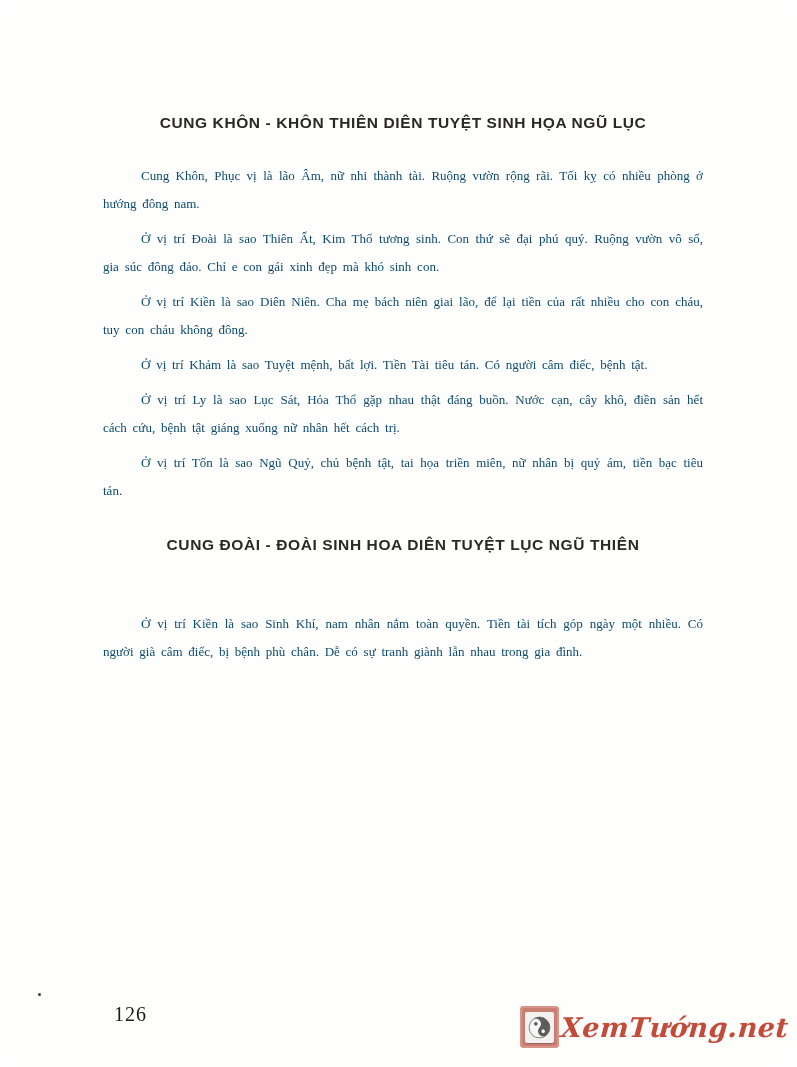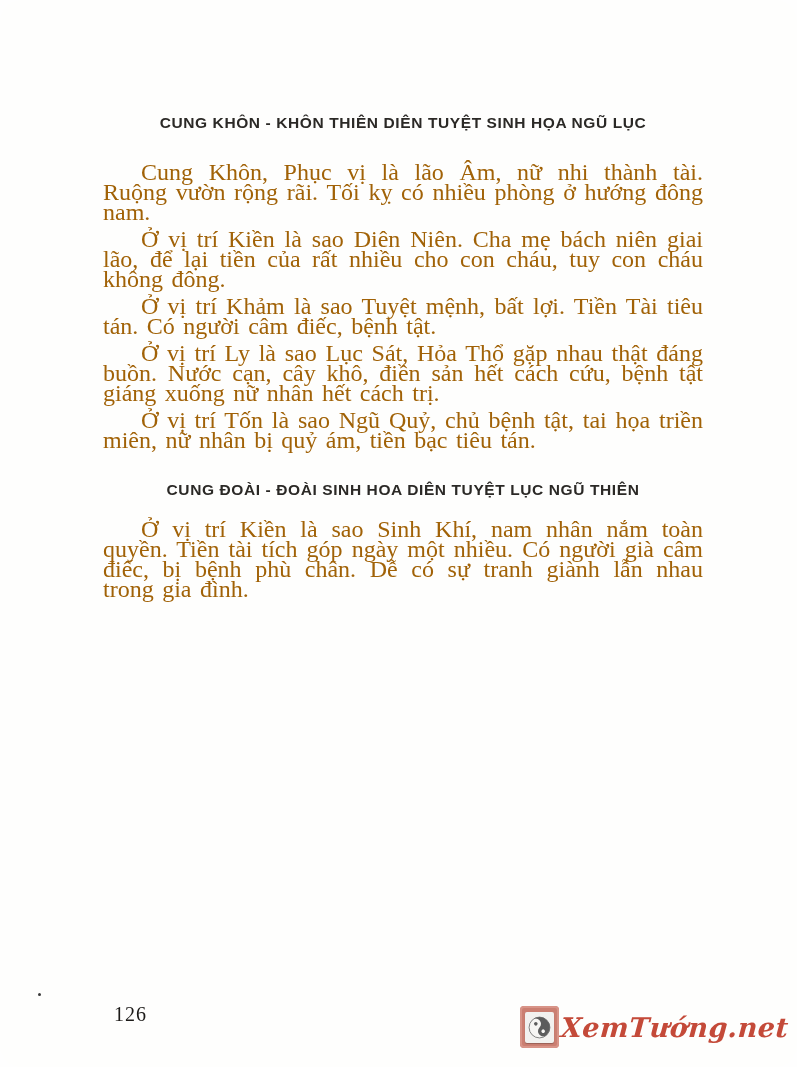--- a/index.html
+++ b/index.html
@@ -27,29 +27,29 @@
     font-family: "Liberation Sans", "DejaVu Sans", sans-serif;
     font-size: 15.5px;
     font-weight: 700;
     letter-spacing: 0.6px;
     text-align: center;
     color: #2b2926;
     margin-bottom: 30px;
   }
   .section-heading.second {
     margin-top: 31px;
-    margin-bottom: 20px;
+    margin-bottom: 56px;
   }
   .body-par {
-    font-size: 24px;
-    line-height: 20px;
+    font-size: 13px;
+    line-height: 28px;
     text-align: justify;
     text-indent: 38px;
     word-spacing: 2.5px;
-    color: #a16207;
+    color: #0c4a6e;
     margin-bottom: 7px;
   }
   .scan-speck {
     position: absolute;
     left: 38px;
     top: 993px;
     width: 3px;
     height: 3px;
     border-radius: 50%;
     background: #3a3a3a;
@@ -103,20 +103,21 @@
 </head>
 <body>
 
 <div class="page">
 
   <div class="content">
 
     <h1 class="section-heading">CUNG KHÔN - KHÔN THIÊN DIÊN TUYỆT SINH HỌA NGŨ LỤC</h1>
 
     <p class="body-par">Cung Khôn, Phục vị là lão Âm, nữ nhi thành tài. Ruộng vườn rộng rãi. Tối kỵ có nhiều phòng ở hướng đông nam.</p>
+    <p class="body-par">Ở vị trí Đoài là sao Thiên Ất, Kim Thổ tương sinh. Con thứ sẽ đại phú quý. Ruộng vườn vô số, gia súc đông đảo. Chỉ e con gái xinh đẹp mà khó sinh con.</p>
     <p class="body-par">Ở vị trí Kiền là sao Diên Niên. Cha mẹ bách niên giai lão, để lại tiền của rất nhiều cho con cháu, tuy con cháu không đông.</p>
     <p class="body-par">Ở vị trí Khảm là sao Tuyệt mệnh, bất lợi. Tiền Tài tiêu tán. Có người câm điếc, bệnh tật.</p>
     <p class="body-par">Ở vị trí Ly là sao Lục Sát, Hỏa Thổ gặp nhau thật đáng buồn. Nước cạn, cây khô, điền sản hết cách cứu, bệnh tật giáng xuống nữ nhân hết cách trị.</p>
     <p class="body-par">Ở vị trí Tốn là sao Ngũ Quỷ, chủ bệnh tật, tai họa triền miên, nữ nhân bị quỷ ám, tiền bạc tiêu tán.</p>
 
     <h2 class="section-heading second">CUNG ĐOÀI - ĐOÀI SINH HOA DIÊN TUYỆT LỤC NGŨ THIÊN</h2>
 
     <p class="body-par">Ở vị trí Kiền là sao Sinh Khí, nam nhân nắm toàn quyền. Tiền tài tích góp ngày một nhiều. Có người già câm điếc, bị bệnh phù chân. Dễ có sự tranh giành lẫn nhau trong gia đình.</p>
 
   </div>

